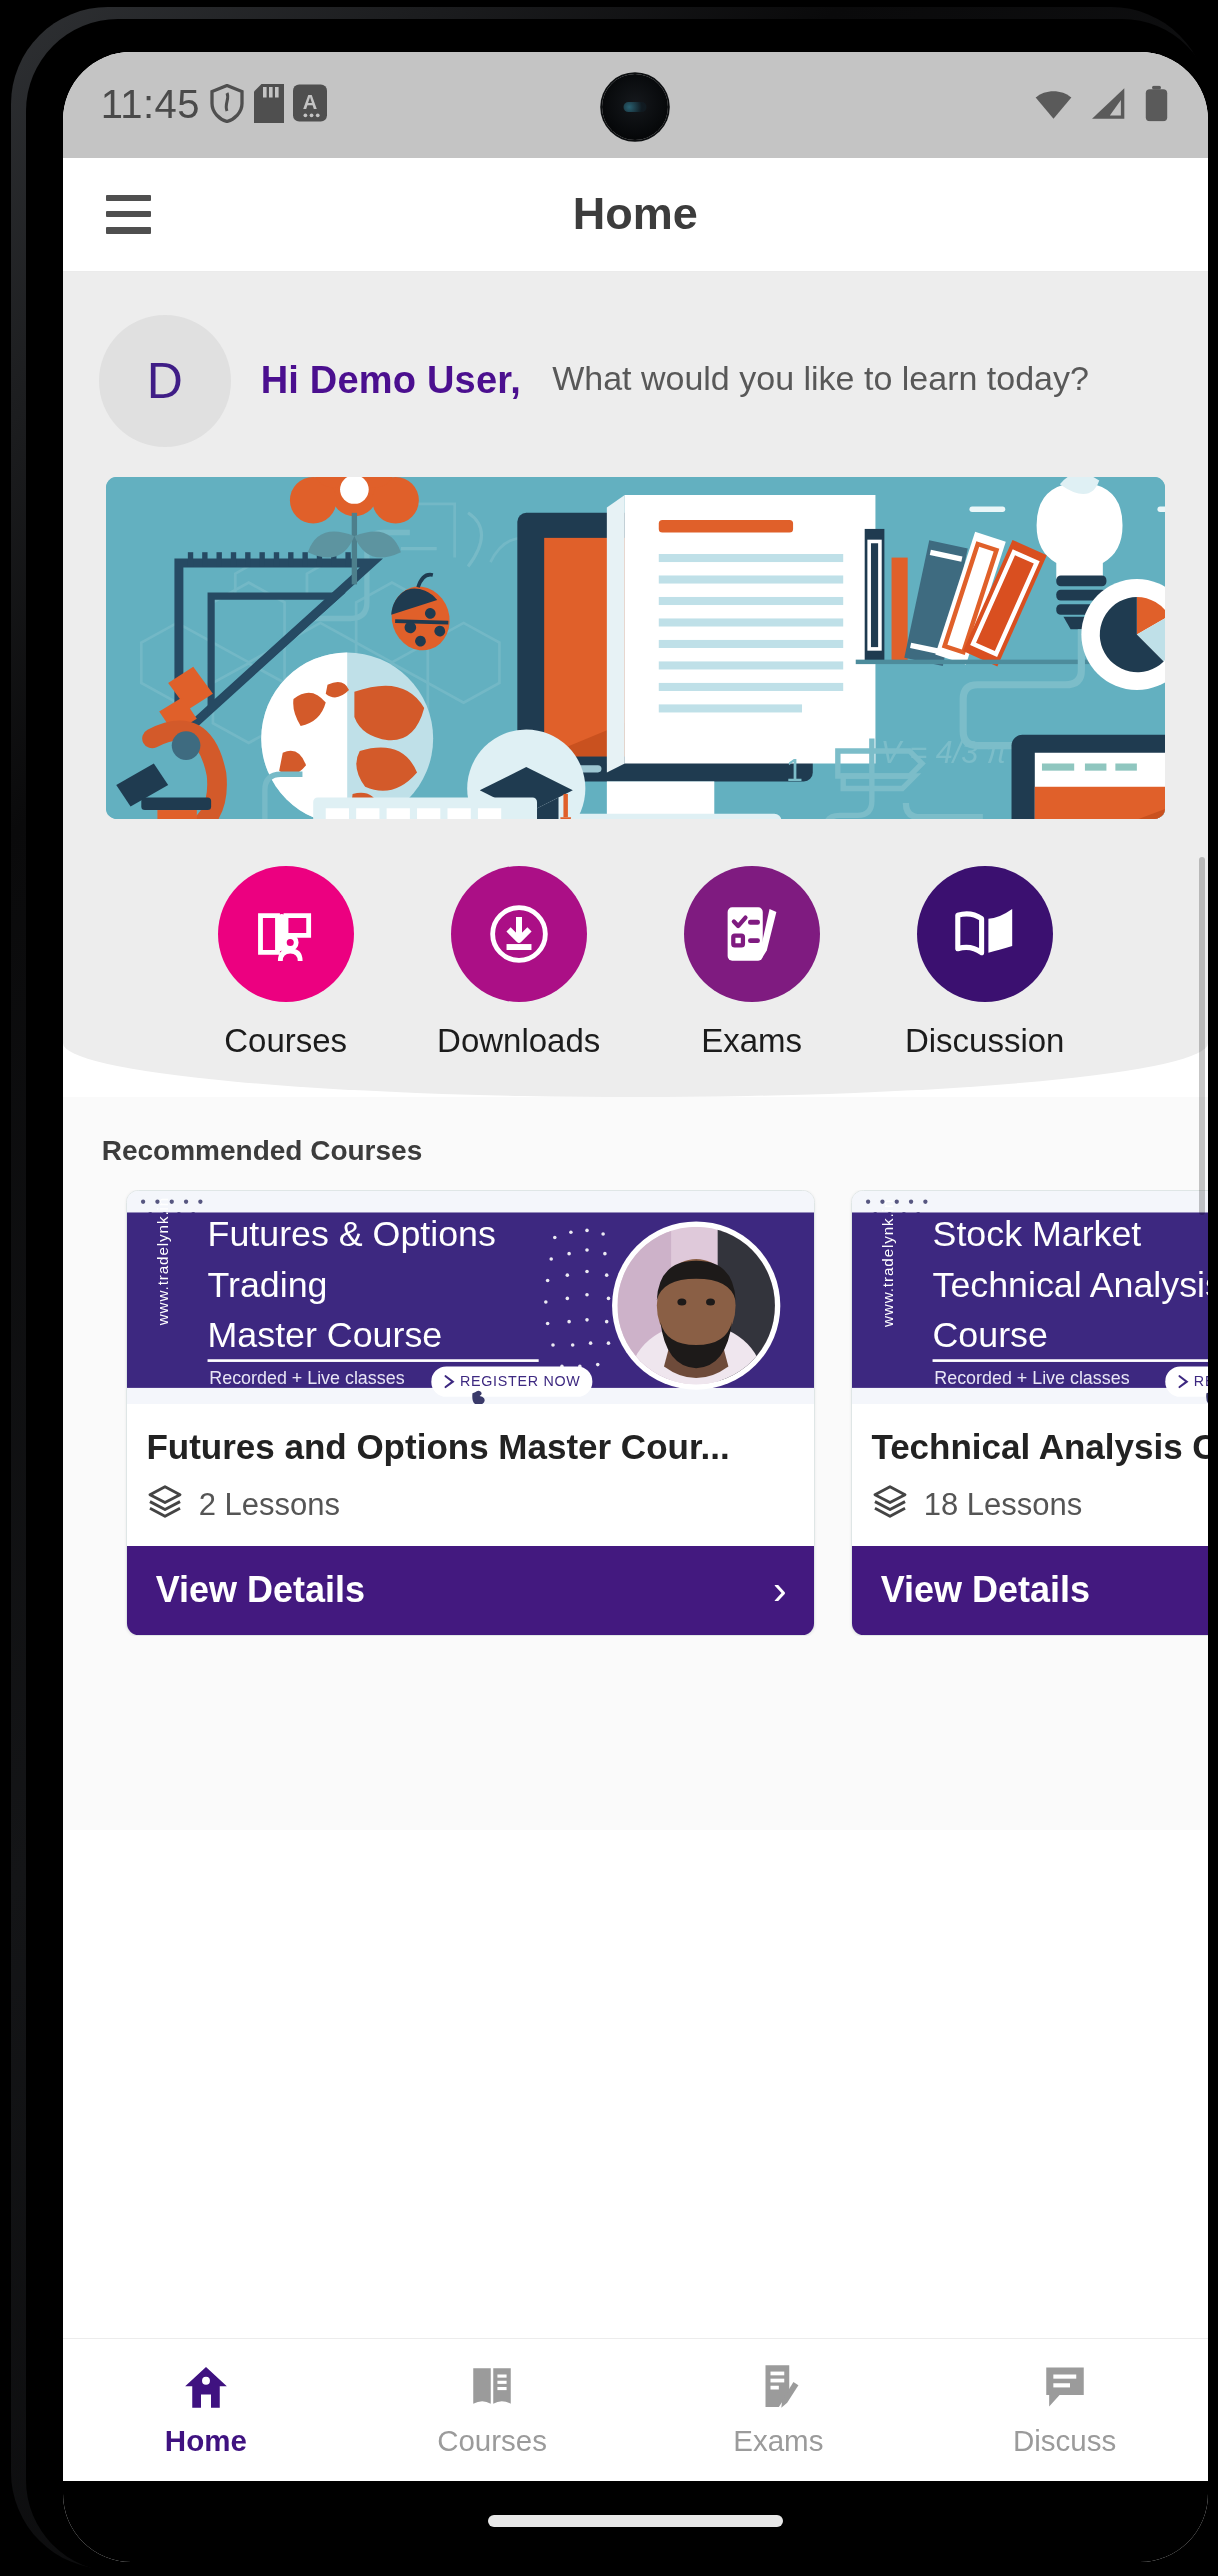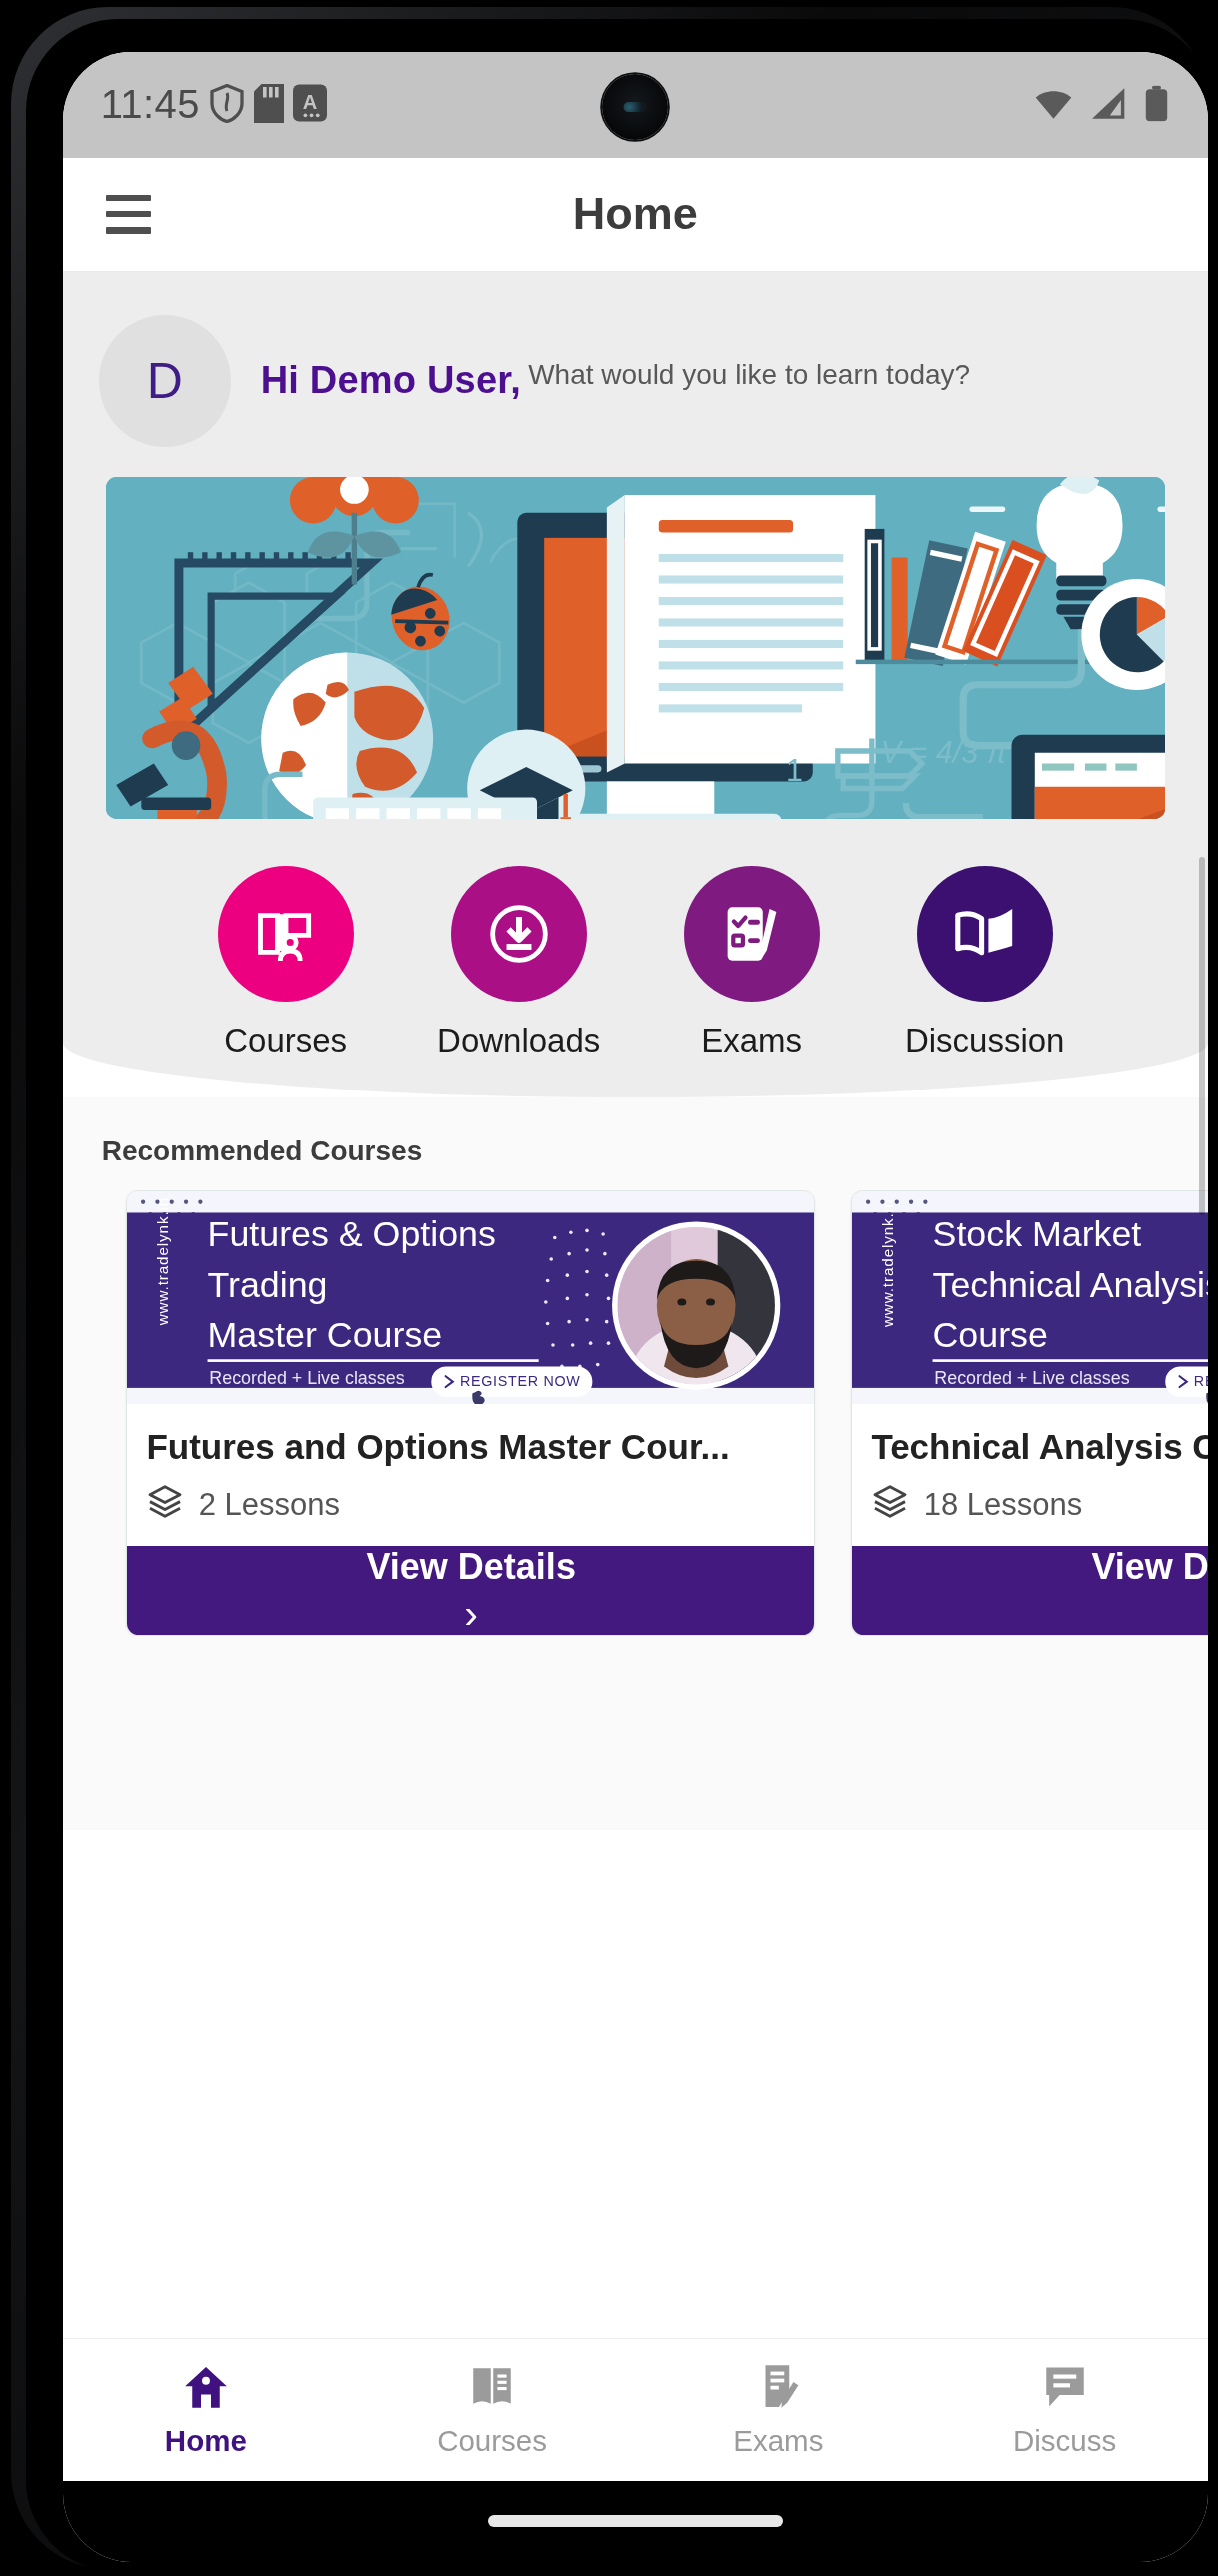--- a/index.html
+++ b/index.html
@@ -99,21 +99,21 @@
   }
   .avatar {
     width: 132px; height: 132px; border-radius: 50%;
     background: #e0e0e0;
     display: flex; align-items: center; justify-content: center;
     font-size: 50px; color: #3f1d86; font-weight: 400;
     flex: 0 0 auto;
   }
   .greet-text { display:flex; gap: 7.2px; }
   .greet-hi { font-size: 38px; font-weight: 700; color: #4b0f8f; letter-spacing: 0.2px;}
-  .greet-sub { font-size: 28px; color: #585858; }
+  .greet-sub { font-size: 34px; color: #585858; margin-left: 24px; }
 
   
   .banner {
     margin: 5.4px 43px 0 43px;
     height: 342px; border-radius: 10.7px;
     overflow: hidden; position: relative;
     background: #63b0c0;
   }
   .banner svg { display:block; width: 100%; height: 100%; }
 
@@ -169,21 +169,20 @@
     font-size: 31px; color: #555;
   }
   .card-lessons svg { width: 38px; height: 38px; flex: 0 0 auto; }
   .card-cta {
     background: #43197f; color: #fff;
     height: 89px;
     display:flex; align-items:center; justify-content: space-between;
     padding: 0 27px 0 29px;
     font-size: 36px; font-weight: 700;
     cursor: pointer;
-    flex-direction: column;
   }
   .chev { font-size: 41px; font-weight: 400; line-height: 1; }
 
   
   .bottom-nav {
     position: absolute; left: 0; bottom: 81px;
     width: 100%; height: 143px; background: #fff;
     border-top: 0.9px solid #ececec;
     display: flex; align-items: center;
   }

